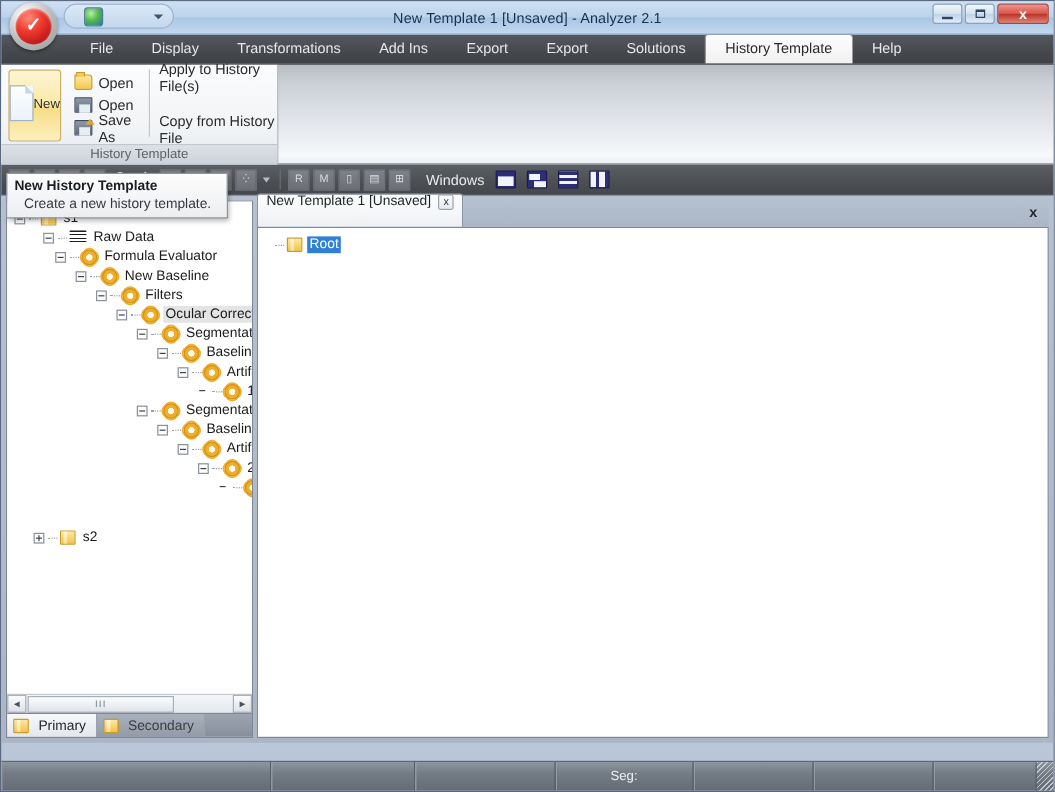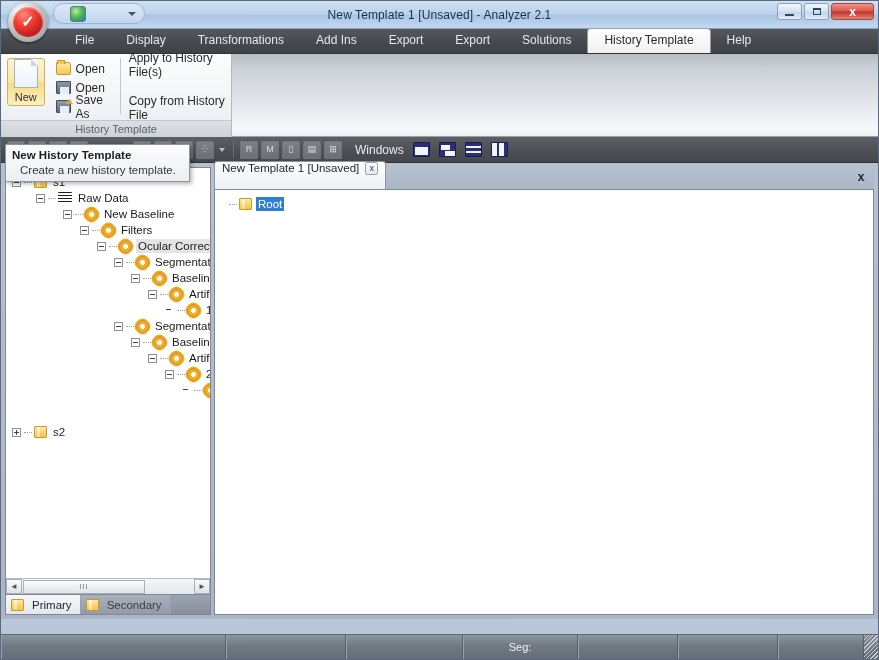--- a/index.html
+++ b/index.html
@@ -118,25 +118,25 @@
   }
   .ribbon-group {
     position: absolute; left: 0; top: 0;
     width: 231px; height: 83px;
     background: linear-gradient(to bottom, #fbfcfd 0%, #f2f4f6 60%, #e6eaef 100%);
     border-right: 1px solid #b3b8bf;
     display: flex; flex-direction: column;
   }
   .group-body { flex: 1; display: flex; align-items: flex-start; padding: 4px 0 0 6px; }
   .big-btn {
-    width: 44px; height: 48px;
+    width: 44px; height: 60px;
     border: 1px solid #cbb06a;
     border-radius: 3px;
     background: linear-gradient(to bottom, #fdf4d2 0%, #fbe9a8 48%, #f7dc86 52%, #fdf0bd 100%);
-    display: flex; flex-direction: column; align-items: center; justify-content: center;
+    display: flex; flex-direction: row; align-items: center; justify-content: center;
     padding-bottom: 2px;
   }
   .big-btn .page {
     width: 24px; height: 30px;
     background: linear-gradient(to bottom, #ffffff 0%, #eaf2fb 100%);
     border: 1px solid #9fb4c9;
     margin-bottom: 3px;
     position: relative;
   }
   .big-btn .page::after {
@@ -505,20 +505,26 @@
             <span class="dots"></span>
             <span class="ic-folder"></span>
             <span class="tlabel">s1</span>
           </div>
           <div class="tnode" style="padding-left: 30px;">
             <span class="expander"></span>
             <span class="dots"></span>
             <span class="ic-wave"></span>
             <span class="tlabel">Raw Data</span>
           </div>
+          <div class="tnode" style="padding-left: 40px;">
+            <span class="expander"></span>
+            <span class="dots"></span>
+            <span class="ic-gear"></span>
+            <span class="tlabel">Formula Evaluator</span>
+          </div>
           <div class="tnode" style="padding-left: 57px;">
             <span class="expander"></span>
             <span class="dots"></span>
             <span class="ic-gear"></span>
             <span class="tlabel">New Baseline</span>
           </div>
           <div class="tnode" style="padding-left: 74px;">
             <span class="expander"></span>
             <span class="dots"></span>
             <span class="ic-gear"></span>
@@ -577,21 +583,21 @@
             <span class="dots"></span>
             <span class="ic-gear"></span>
             <span class="tlabel">2</span>
           </div>
           <div class="tnode" style="padding-left: 176px;">
             <span class="expander none"></span>
             <span class="dots"></span>
             <span class="ic-gear"></span>
             <span class="tlabel"></span>
           </div>
-          <div class="tnode" style="padding-left: 6px; margin-top: 26px;">
+          <div class="tnode" style="padding-left: 22px; margin-top: 26px;">
             <span class="expander plus"></span>
             <span class="dots"></span>
             <span class="ic-folder"></span>
             <span class="tlabel">s2</span>
           </div>
         </div>
       <div class="hscroll">
         <div class="hs-btn">◄</div>
         <div class="hs-thumb">III</div>
         <div class="hs-track"></div>

